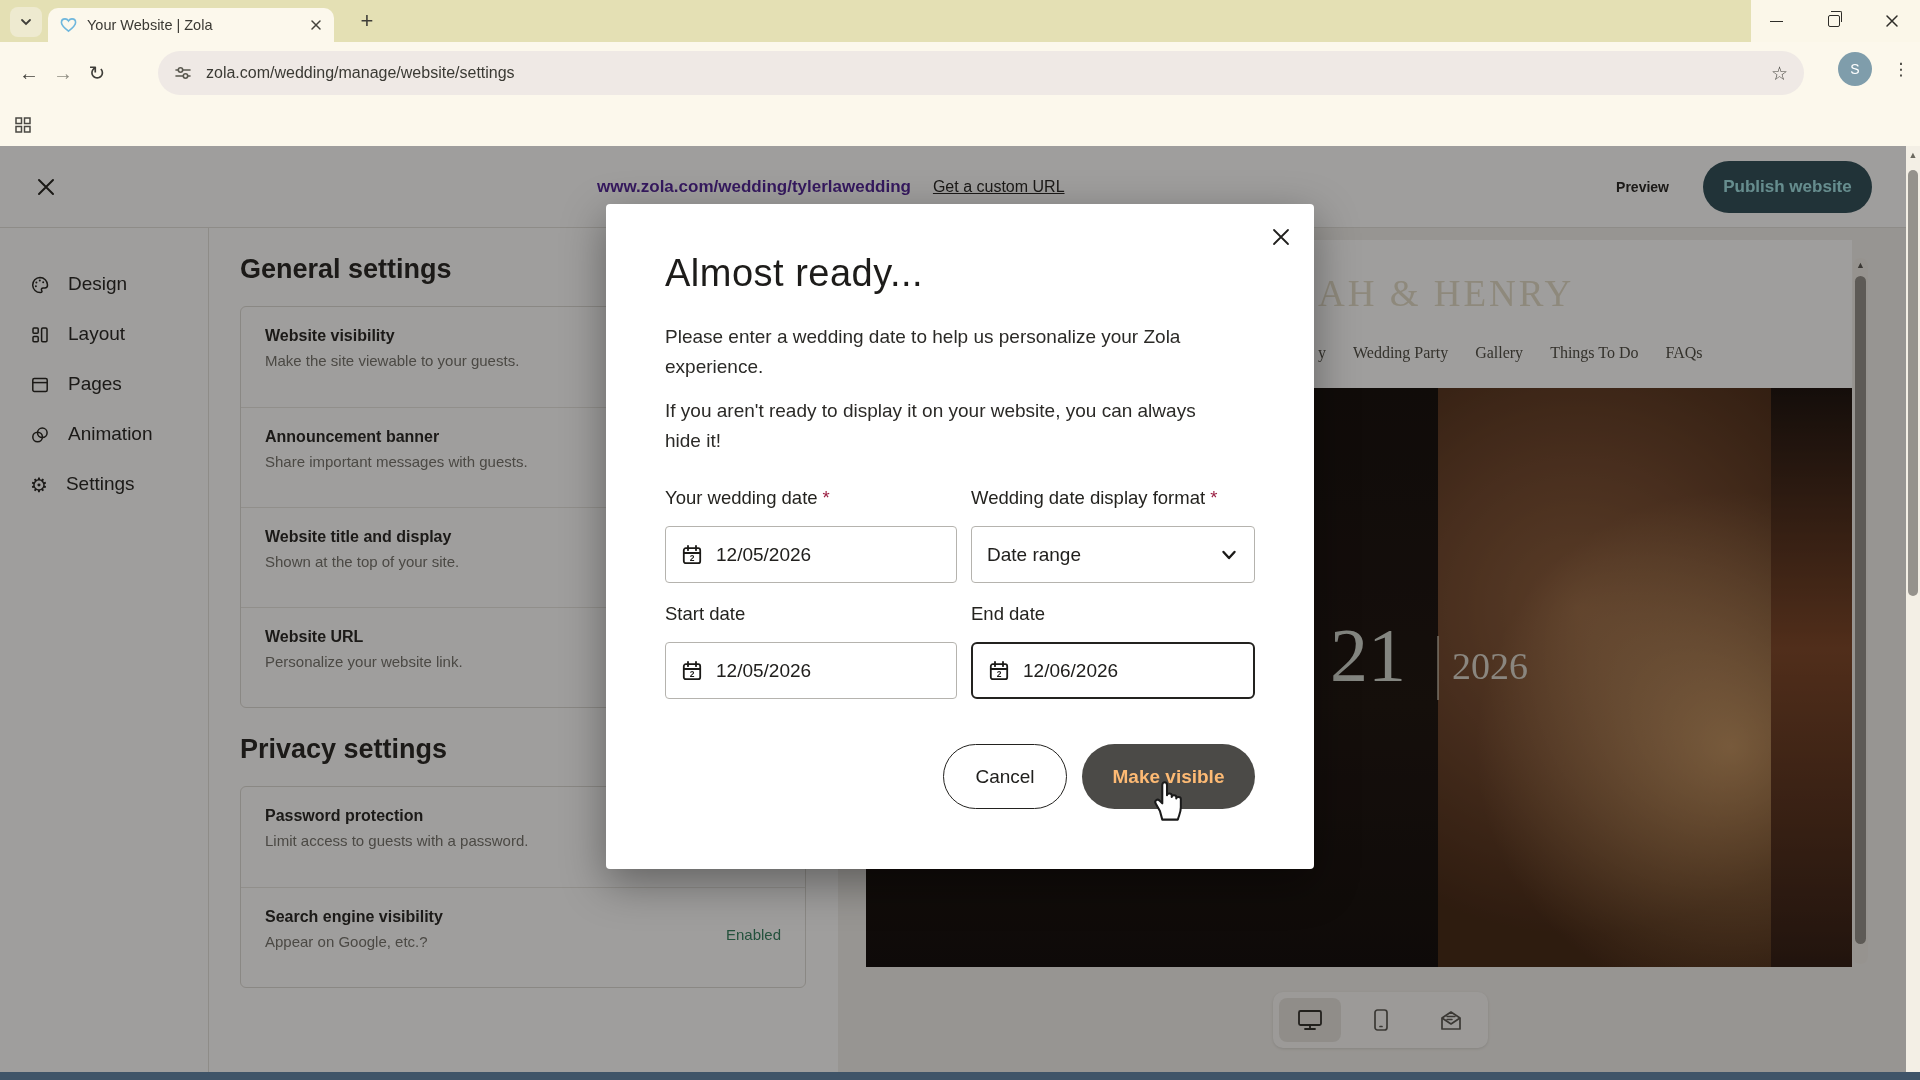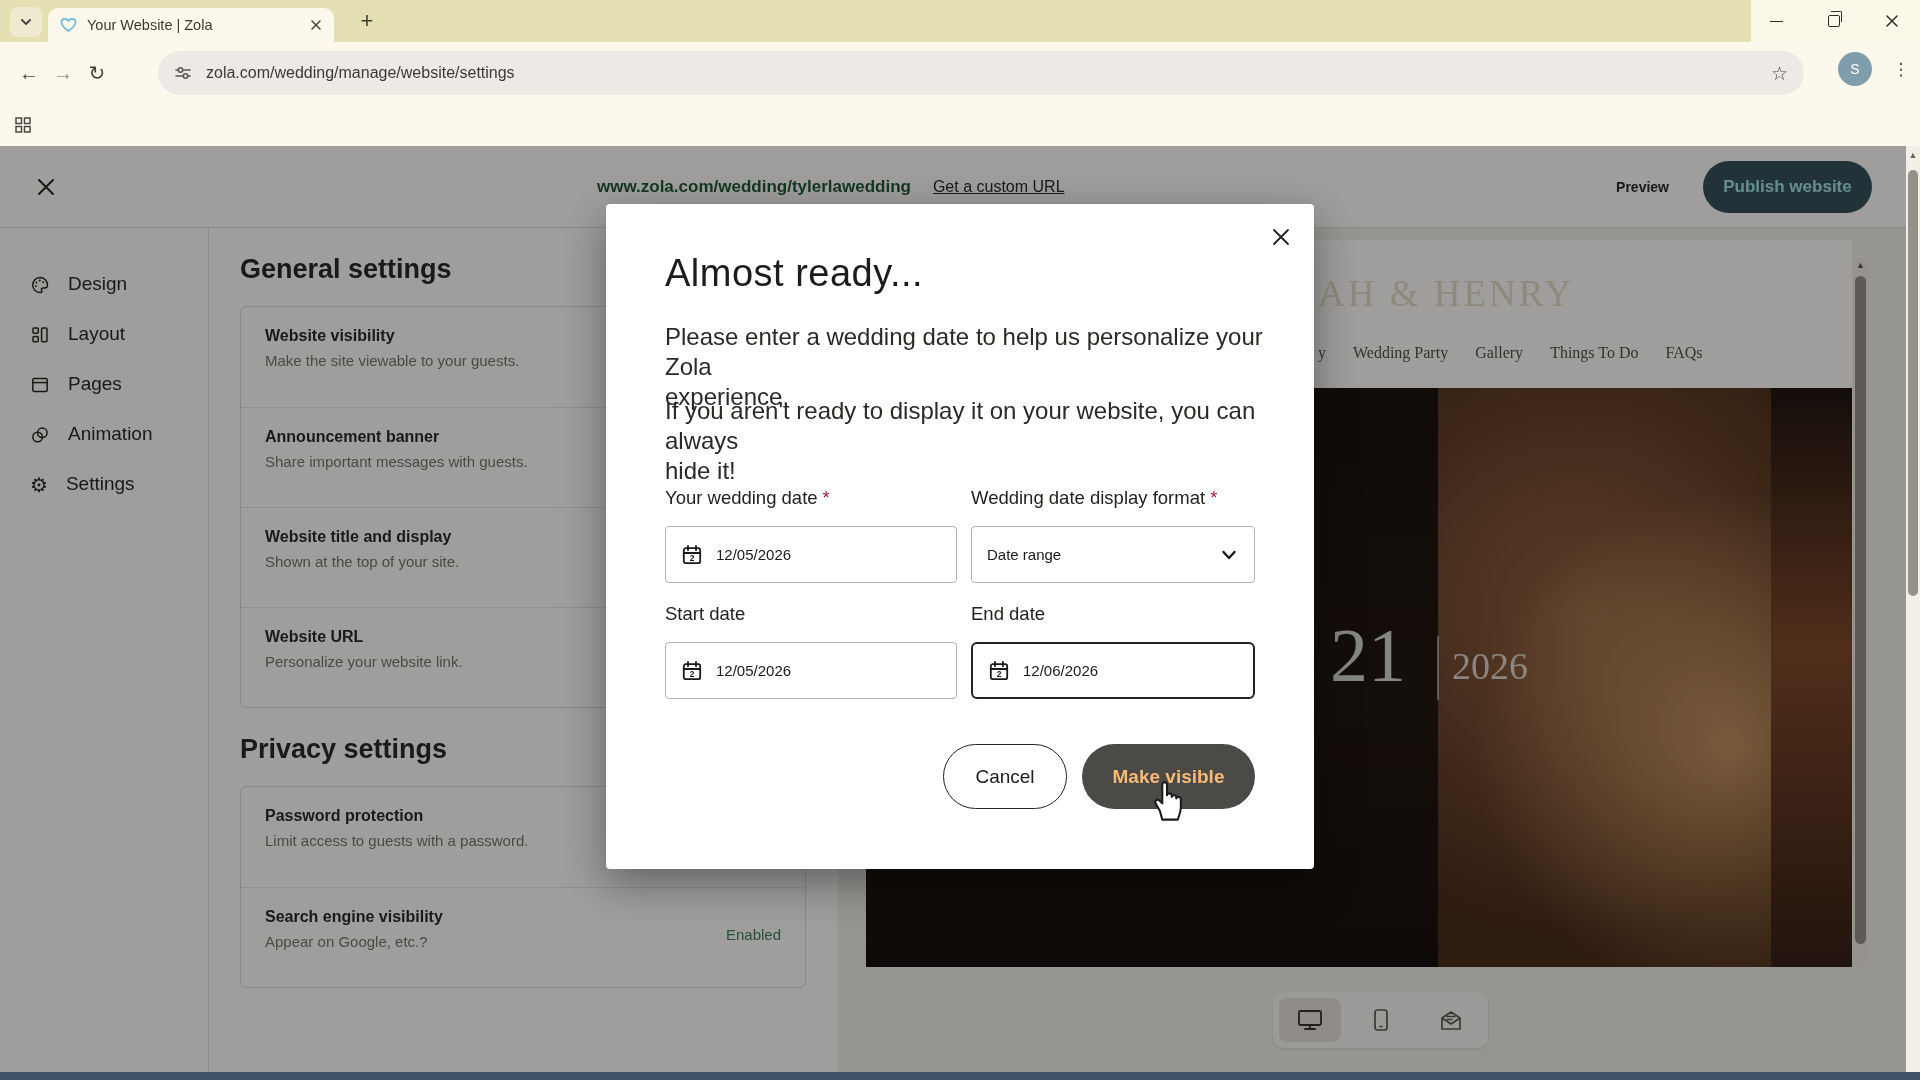--- a/index.html
+++ b/index.html
@@ -19,21 +19,21 @@
   .urltext { font-size:16px; color:#3b3a34; margin-left:14px; flex:1; }
   .avatar { position:absolute; left:1838px; top:10px; width:34px; height:34px; border-radius:50%; background:#7f9dab; color:#fff; font-size:14px; display:flex; align-items:center; justify-content:center; }
   .menu3 { position:absolute; left:1888px; top:10px; width:26px; height:34px; font-size:17px; color:#3f3e39; display:flex; align-items:center; justify-content:center; letter-spacing:0; }
   .bookmarks { position:absolute; left:0; top:104px; width:1920px; height:42px; background:#fcf8ec; display:flex; align-items:center; }
 
   
   .page { position:absolute; left:0; top:146px; width:1920px; height:934px; background:#f2f0ec; }
   .ed-header { position:absolute; left:0; top:0; width:1920px; height:82px; background:#fff; border-bottom:1px solid #e3e1dc; }
   .ed-close { position:absolute; left:32px; top:27px; width:28px; height:28px; display:flex; align-items:center; justify-content:center; }
   .hd-center { position:absolute; left:597px; top:0; height:82px; display:flex; align-items:center; gap:22px; }
-  .site-url { font-size:17px; font-weight:700; color:#14532d; }
+  .site-url { font-size:17px; font-weight:700; color:#4c1d95; }
   .custom-link { font-size:16px; color:#21201e; text-decoration:underline; }
   .hd-right { position:absolute; right:48px; top:0; height:82px; display:flex; align-items:center; gap:34px; }
   .preview-btn { font-size:14px; font-weight:700; color:#21201e; }
   .publish-btn { width:169px; height:52px; border-radius:26px; background:#2a4a54; color:#9fe3e6; font-size:17px; font-weight:700; display:flex; align-items:center; justify-content:center; }
 
   .sidebar { position:absolute; left:0; top:82px; width:209px; height:852px; background:#fff; border-right:1px solid #e3e1dc; }
   .side-item { position:absolute; left:10px; width:188px; height:44px; border-radius:22px; display:flex; align-items:flex-end; padding-left:20px; gap:18px; font-size:19px; color:#21201e; }
   .side-item.active { background:#ecege6; }
   .side-item svg, .side-item .gear { flex:0 0 auto; }
 
@@ -72,26 +72,26 @@
   .overlay { position:absolute; left:0; top:146px; width:1906px; height:934px; background:rgba(22,20,17,.41); }
   .main-sb { position:absolute; left:1906px; top:146px; width:14px; height:934px; background:#f3efe5; }
   .main-sb .arr { position:absolute; left:0; top:4px; width:14px; text-align:center; font-size:9px; color:#6b695f; }
   .main-sb .thumb { position:absolute; left:2px; top:24px; width:10px; height:426px; background:#95928c; border-radius:6px; }
   .bottom-strip { position:absolute; left:0; top:1072px; width:1920px; height:8px; background:#3f5468; }
 
   
   .modal { position:absolute; left:606px; top:204px; width:708px; height:665px; background:#fff; border-radius:4px; box-shadow:0 14px 44px rgba(0,0,0,.38); }
   .m-close { position:absolute; right:20px; top:20px; width:26px; height:26px; display:flex; align-items:center; justify-content:center; }
   .m-title { position:absolute; left:59px; top:48px; font-size:38px; font-weight:500; letter-spacing:.5px; color:#1d1c1a; }
-  .m-body { position:absolute; left:59px; font-size:24px; line-height:30px; color:#2b2a27; }
+  .m-body { position:absolute; left:59px; font-size:19px; line-height:30px; color:#2b2a27; }
   .f-label { position:absolute; font-size:18.5px; color:#24231f; }
   .req { color:#9b2043; margin-left:5px; }
   .f-input { position:absolute; height:57px; border:1px solid #b5b3ae; border-radius:4px; background:#fff; display:flex; align-items:center; padding:0 15px; gap:13px; }
   .f-input.focused { border:2px solid #23221f; border-radius:6px; }
-  .f-val { font-size:15px; color:#21201e; }
+  .f-val { font-size:19px; color:#21201e; }
   .f-select { justify-content:flex-start; }
   .f-select .chev { position:absolute; right:14px; }
   .m-btnrow { position:absolute; top:540px; right:59px; display:flex; gap:15px; }
   .btn-cancel { width:124px; height:65px; border-radius:33px; border:1px solid #23221f; background:#fff; font-size:19px; font-weight:500; color:#21201e; display:flex; align-items:center; justify-content:center; }
   .btn-confirm { width:173px; height:65px; border-radius:33px; background:#4b4a47; font-size:19px; font-weight:700; color:#fdba74; display:flex; align-items:center; justify-content:center; }
 
   .cursor { position:absolute; left:1148px; top:778px; z-index:60; }
 
   .maxi { width:12px; height:12px; border:1.5px solid #2e2d28; border-radius:2px; position:relative; }
   .maxi:before { content:""; position:absolute; left:2px; top:-5px; width:10px; height:10px; border-top:1.5px solid #2e2d28; border-right:1.5px solid #2e2d28; border-radius:0 2px 0 0; }

